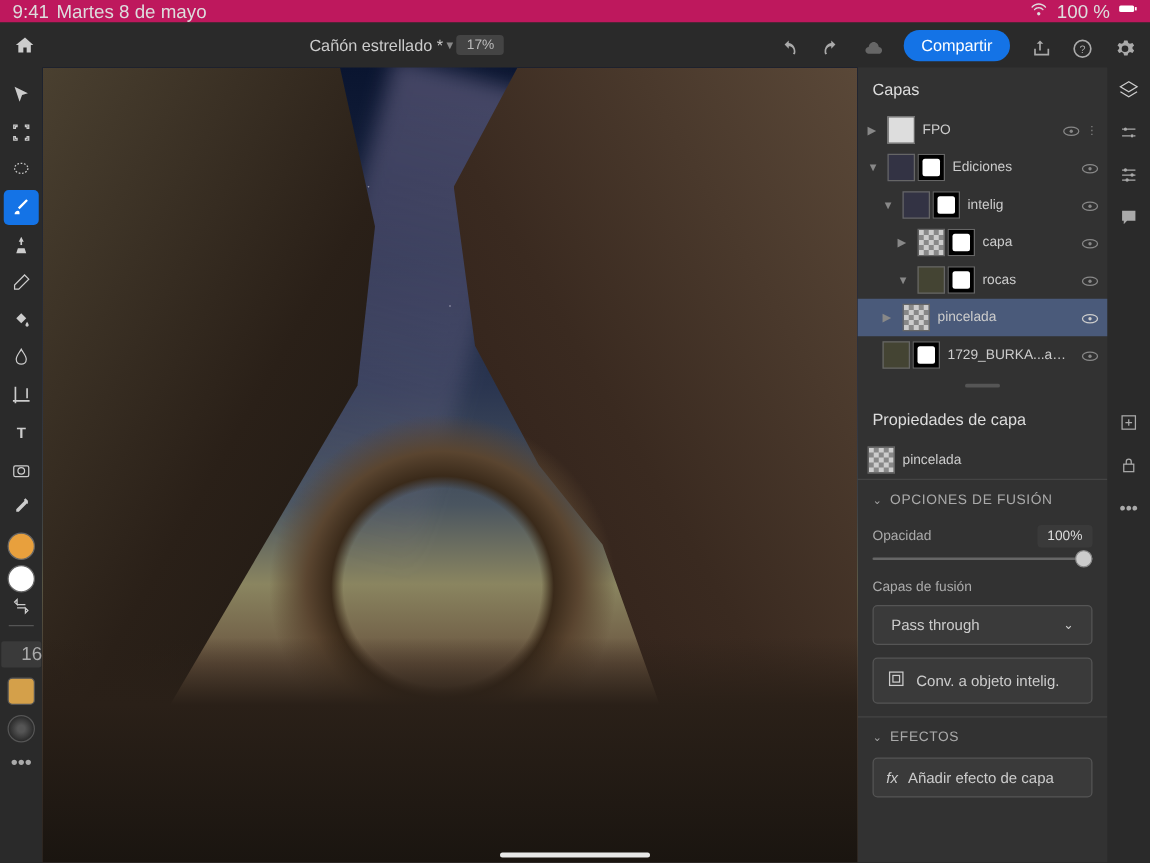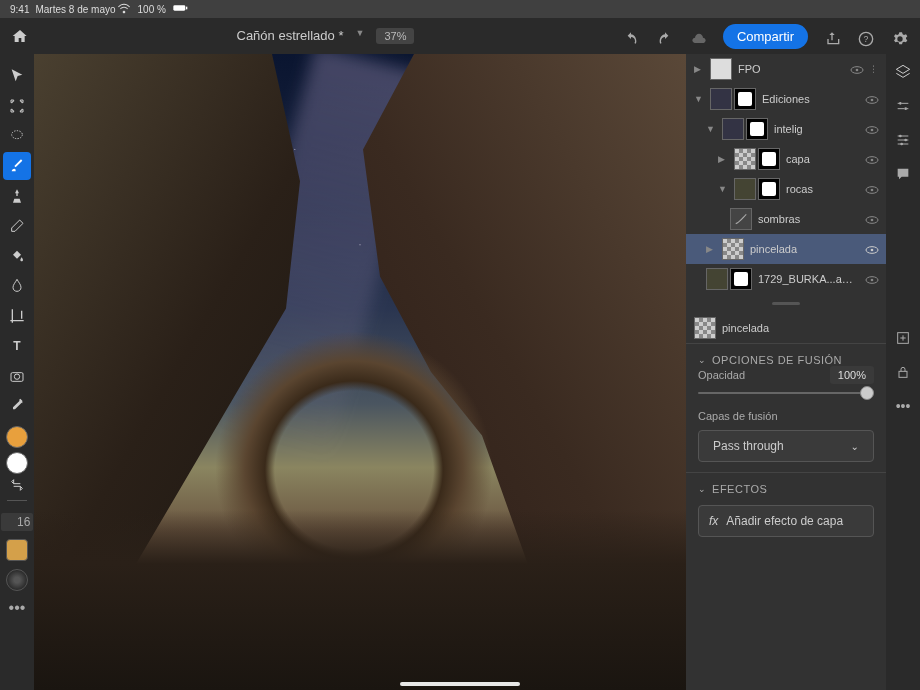--- a/index.html
+++ b/index.html
@@ -1,33 +1,33 @@
 <!DOCTYPE html>
 <html><head>
 <meta charset="utf-8">
 <style>
 *{margin:0;padding:0;box-sizing:border-box;font-family:-apple-system,BlinkMacSystemFont,sans-serif;-webkit-font-smoothing:antialiased}
 body{width:920px;height:690px;background:#2a2a2a;color:#ccc;overflow:hidden;position:relative}
-.status-bar{height:18px;background:#404040;display:flex;align-items:center;padding:0 10px;font-size:10px;color:#ddd}
+.status-bar{height:18px;background:#be185d;display:flex;align-items:center;justify-content:space-between;padding:0 10px;font-size:15px;color:#ddd}
 .status-left,.status-right{display:flex;align-items:center;gap:6px}
 .top-bar{height:36px;background:#2a2a2a;display:flex;align-items:center;padding:0 10px;gap:10px}
 .home-btn{width:20px;height:20px;display:flex;align-items:center;justify-content:center}
-.doc-title{flex:1;text-align:center;font-size:13px;color:#ccc;display:flex;justify-content:center;gap:12px}
+.doc-title{flex:1;text-align:center;font-size:13px;color:#ccc;display:flex;align-items:center;justify-content:center;gap:1px}
 .zoom-badge{background:#444;padding:2px 8px;border-radius:3px;font-size:11px;color:#bbb}
 .top-actions{display:flex;align-items:flex-end;gap:14px}
 .share-btn{background:#1473e6;color:#fff;padding:5px 14px;border-radius:14px;font-size:13px;border:none}
 .icon-btn{width:20px;height:20px;display:flex;align-items:center;justify-content:center;color:#aaa}
 .main-area{display:flex;height:636px}
 .left-toolbar{width:34px;background:#2a2a2a;display:flex;flex-direction:column;align-items:center;padding-top:8px;gap:2px}
 .tool-btn{width:28px;height:28px;display:flex;align-items:center;justify-content:center;border-radius:4px;color:#ccc}
 .tool-btn.active{background:#1473e6;color:#fff}
 .tool-sep{width:20px;height:1px;background:#555;margin:4px 0}
 .color-fg{width:22px;height:22px;border-radius:50%;background:#e8a03d;border:1px solid #666;margin-top:4px}
 .color-bg{width:22px;height:22px;border-radius:50%;background:#fff;border:1px solid #666;margin-top:2px}
-.brush-size{font-size:12px;color:#aaa;margin-top:6px;background:#3a3a3a;padding:2px 16px;border-radius:2px;width:22px;text-align:center}
+.brush-size{font-size:15px;color:#aaa;margin-top:6px;background:#3a3a3a;padding:2px 16px;border-radius:2px;width:22px;text-align:center}
 .swatch{width:22px;height:22px;border-radius:4px;margin-top:6px;border:1px solid #555}
 .canvas{flex:1;background:linear-gradient(180deg,#0a1530 0%,#1a2540 25%,#2a3550 40%,#4a5560 55%,#8a8560 65%,#6a5540 75%,#3a2a20 100%);position:relative;overflow:hidden}
 .arch1{position:absolute;left:0;top:0;width:280px;height:636px;background:linear-gradient(120deg,#4a4030 0%,#2a2018 50%,#1a1510 100%);clip-path:polygon(0 0,85% 0,95% 20%,90% 40%,70% 55%,50% 70%,30% 85%,0 100%)}
 .arch2{position:absolute;right:0;top:0;width:340px;height:636px;background:linear-gradient(240deg,#5a4838 0%,#3a2a20 50%,#2a1a15 100%);clip-path:polygon(100% 0,20% 0,5% 15%,10% 35%,25% 50%,40% 60%,50% 75%,60% 90%,100% 100%)}
 .arch3{position:absolute;left:180px;bottom:80px;width:280px;height:280px;background:radial-gradient(ellipse at center,transparent 40%,#3a2a1a 45%,#5a4530 55%,transparent 70%);border-radius:50%}
 .ground{position:absolute;bottom:0;left:0;right:0;height:180px;background:linear-gradient(180deg,transparent 0%,#2a2018 30%,#1a1510 100%)}
 .stars{position:absolute;inset:0;background-image:radial-gradient(1px 1px at 20% 10%,#fff,transparent),radial-gradient(1px 1px at 40% 15%,#fff,transparent),radial-gradient(1px 1px at 60% 8%,#fff,transparent),radial-gradient(1px 1px at 80% 20%,#fff,transparent),radial-gradient(1px 1px at 30% 25%,#fff,transparent),radial-gradient(1px 1px at 50% 30%,#fff,transparent),radial-gradient(1px 1px at 70% 18%,#fff,transparent),radial-gradient(1px 1px at 15% 35%,#fff,transparent);opacity:0.6}
 .milky{position:absolute;left:35%;top:0;width:120px;height:400px;background:linear-gradient(180deg,rgba(200,180,220,0.3) 0%,rgba(180,160,200,0.2) 50%,transparent 100%);transform:rotate(15deg);filter:blur(8px)}
 .right-panel{width:200px;background:#323232;display:flex;flex-direction:column;font-size:12px;overflow-y:auto}
 .right-tools{width:34px;background:#2a2a2a;display:flex;flex-direction:column;align-items:center;padding-top:8px;gap:14px}
@@ -39,21 +39,21 @@
 .layer-thumb.checker{background:repeating-conic-gradient(#888 0 25%,#ccc 0 50%) 0 0/8px 8px}
 .layer-thumb.mask{background:#000;position:relative}
 .layer-thumb.mask::after{content:"";position:absolute;inset:3px;background:#fff;border-radius:2px}
 .layer-thumb.curve{background:#444;display:flex;align-items:center;justify-content:center}
 .layer-name{flex:1;font-size:11px;color:#ccc;white-space:nowrap;overflow:hidden;text-overflow:ellipsis}
 .layer-eye{width:14px;height:14px;color:#888}
 .indent-1{padding-left:20px}.indent-2{padding-left:32px}.indent-3{padding-left:44px}
 .drag-handle{width:28px;height:3px;background:#555;border-radius:2px;margin:8px auto}
 .prop-section{border-top:1px solid #444;padding:10px 12px}
 .prop-title{font-size:11px;color:#aaa;letter-spacing:0.5px;display:flex;align-items:center;gap:6px}
-.prop-row{display:flex;align-items:center;justify-content:space-between;margin-top:0;font-size:11px;color:#aaa}
+.prop-row{display:flex;align-items:center;justify-content:space-between;margin-top:14px;font-size:11px;color:#aaa}
 .opacity-val{background:#3a3a3a;padding:3px 8px;border-radius:3px;color:#ddd;font-size:11px}
 .slider-track{height:2px;background:#666;margin-top:8px;position:relative;border-radius:1px}
 .slider-thumb{position:absolute;right:0;top:-6px;width:14px;height:14px;border-radius:50%;background:#ccc;border:1px solid #888}
 .dropdown{background:#3a3a3a;border:1px solid #555;border-radius:4px;padding:8px 14px;margin-top:8px;display:flex;justify-content:space-between;align-items:center;font-size:12px;color:#ccc}
 .action-btn{background:#3a3a3a;border:1px solid #555;border-radius:4px;padding:8px 10px;margin-top:10px;display:flex;align-items:center;gap:8px;font-size:12px;color:#ccc}
 .layer-thumbs{display:flex;gap:2px}
 svg{width:16px;height:16px;fill:currentColor}
 .home-indicator{position:absolute;bottom:4px;left:50%;transform:translateX(-50%);width:120px;height:4px;background:#fff;border-radius:2px;opacity:0.9}
 .dots-btn{color:#aaa;margin-top:6px}
 </style>
@@ -79,21 +79,21 @@
 
 <div class="top-bar">
   <div class="home-btn">
       <svg viewBox="0 0 24 24">
         <path d="M12 3l10 9h-3v9h-5v-6h-4v6H4v-9H1z" fill="#ccc"></path>
       </svg>
     </div>
   <div class="doc-title">
     <span>Cañón estrellado *</span>
     <span style="font-size:9px;color:#888">▼</span>
-    <span class="zoom-badge">37%</span>
+    <span class="zoom-badge">17%</span>
   </div>
   <div class="top-actions">
     <div class="icon-btn">
         <svg viewBox="0 0 24 24">
           <path d="M12 5V2L7 7l5 5V9c3 0 6 2 6 6 0 1 0 2-1 3l2 1c1-1 1-3 1-4 0-5-4-10-8-10z" fill="#aaa"></path>
         </svg>
       </div>
     <div class="icon-btn">
         <svg viewBox="0 0 24 24">
           <path d="M12 5V2l5 5-5 5V9c-3 0-6 2-6 6 0 1 0 2 1 3l-2 1c-1-1-1-3-1-4 0-5 4-10 8-10z" fill="#aaa"></path>
@@ -204,20 +204,21 @@
   <div class="canvas">
     <div class="stars"></div>
     <div class="milky"></div>
     <div class="arch1"></div>
     <div class="arch2"></div>
     <div class="arch3"></div>
     <div class="ground"></div>
   </div>
 
   <div class="right-panel">
+    <div class="panel-header">Capas</div>
 
     <div class="layer-row">
       <span class="layer-toggle">▶</span>
       <div class="layer-thumb" style="background:#ddd"></div>
       <span class="layer-name">FPO</span>
       <span class="layer-eye"><svg viewBox="0 0 24 24">
             <ellipse cx="12" cy="12" rx="9" ry="5" fill="none" stroke="#888" stroke-width="1.5"></ellipse>
             <circle cx="12" cy="12" r="2" fill="#888"></circle>
           </svg></span>
       <span style="color:#888;font-size:9px">⋮</span>
@@ -268,32 +269,20 @@
           <div class="layer-thumb" style="background:#443"></div>
           <div class="layer-thumb mask"></div>
         </div>
       <span class="layer-name">rocas</span>
       <span class="layer-eye"><svg viewBox="0 0 24 24">
             <ellipse cx="12" cy="12" rx="9" ry="5" fill="none" stroke="#888" stroke-width="1.5"></ellipse>
             <circle cx="12" cy="12" r="2" fill="#888"></circle>
           </svg></span>
     </div>
 
-    <div class="layer-row indent-3">
-      <div class="layer-thumb curve">
-          <svg viewBox="0 0 24 24" style="width:14px;height:14px">
-            <path d="M3 20c6-2 12-10 18-16" stroke="#aaa" fill="none" stroke-width="2"></path>
-          </svg>
-        </div>
-      <span class="layer-name">sombras</span>
-      <span class="layer-eye"><svg viewBox="0 0 24 24">
-            <ellipse cx="12" cy="12" rx="9" ry="5" fill="none" stroke="#888" stroke-width="1.5"></ellipse>
-            <circle cx="12" cy="12" r="2" fill="#888"></circle>
-          </svg></span>
-    </div>
 
 
     <div class="layer-row indent-1 selected">
       <span class="layer-toggle">▶</span>
       <div class="layer-thumb checker"></div>
       <span class="layer-name">pincelada</span>
       <span class="layer-eye"><svg viewBox="0 0 24 24">
             <ellipse cx="12" cy="12" rx="9" ry="5" fill="none" stroke="#ccc" stroke-width="1.5"></ellipse>
             <circle cx="12" cy="12" r="2" fill="#ccc"></circle>
           </svg></span>
@@ -306,20 +295,21 @@
         </div>
       <span class="layer-name">1729_BURKA...anced-NR33</span>
       <span class="layer-eye"><svg viewBox="0 0 24 24">
             <ellipse cx="12" cy="12" rx="9" ry="5" fill="none" stroke="#888" stroke-width="1.5"></ellipse>
             <circle cx="12" cy="12" r="2" fill="#888"></circle>
           </svg></span>
     </div>
 
     <div class="drag-handle"></div>
 
+    <div class="panel-header">Propiedades de capa</div>
     <div class="layer-row">
       <div class="layer-thumb checker"></div>
       <span class="layer-name">pincelada</span>
     </div>
 
     <div class="prop-section">
       <div class="prop-title">
         <span style="font-size:9px">⌄</span>
         <span>OPCIONES DE FUSIÓN</span>
       </div>
@@ -330,20 +320,27 @@
       <div class="slider-track">
           <div class="slider-thumb"></div>
         </div>
       <div class="prop-row" style="margin-top:16px">
         <span>Capas de fusión</span>
       </div>
       <div class="dropdown">
         <span>Pass through</span>
         <span style="font-size:10px">⌄</span>
       </div>
+      <div class="action-btn">
+        <span><svg viewBox="0 0 24 24">
+              <rect x="4" y="4" width="16" height="16" fill="none" stroke="#ccc" stroke-width="1.5"></rect>
+              <rect x="8" y="8" width="8" height="8" fill="none" stroke="#ccc" stroke-width="1.5"></rect>
+            </svg></span>
+        <span>Conv. a objeto intelig.</span>
+      </div>
     </div>
 
     <div class="prop-section">
       <div class="prop-title">
         <span style="font-size:9px">⌄</span>
         <span>EFECTOS</span>
       </div>
       <div class="action-btn">
         <span style="font-style:italic;font-size:12px">fx</span>
         <span>Añadir efecto de capa</span>

